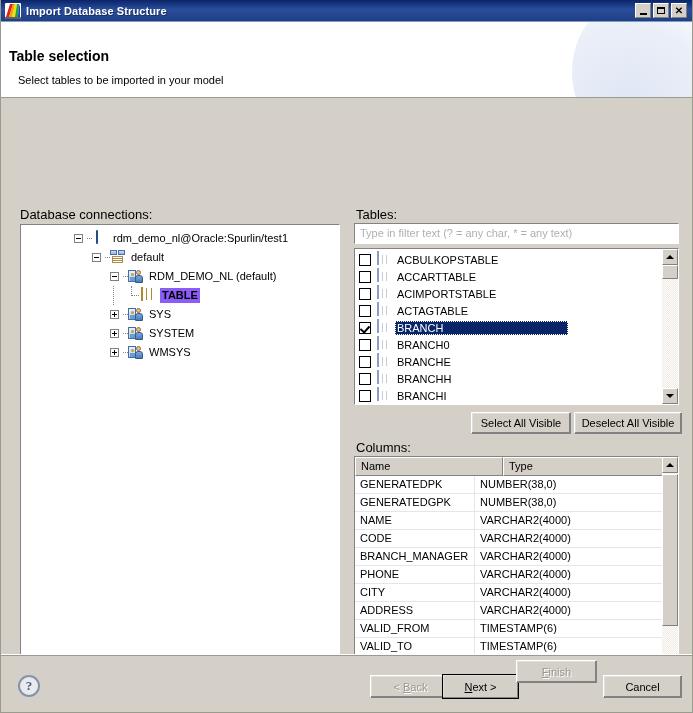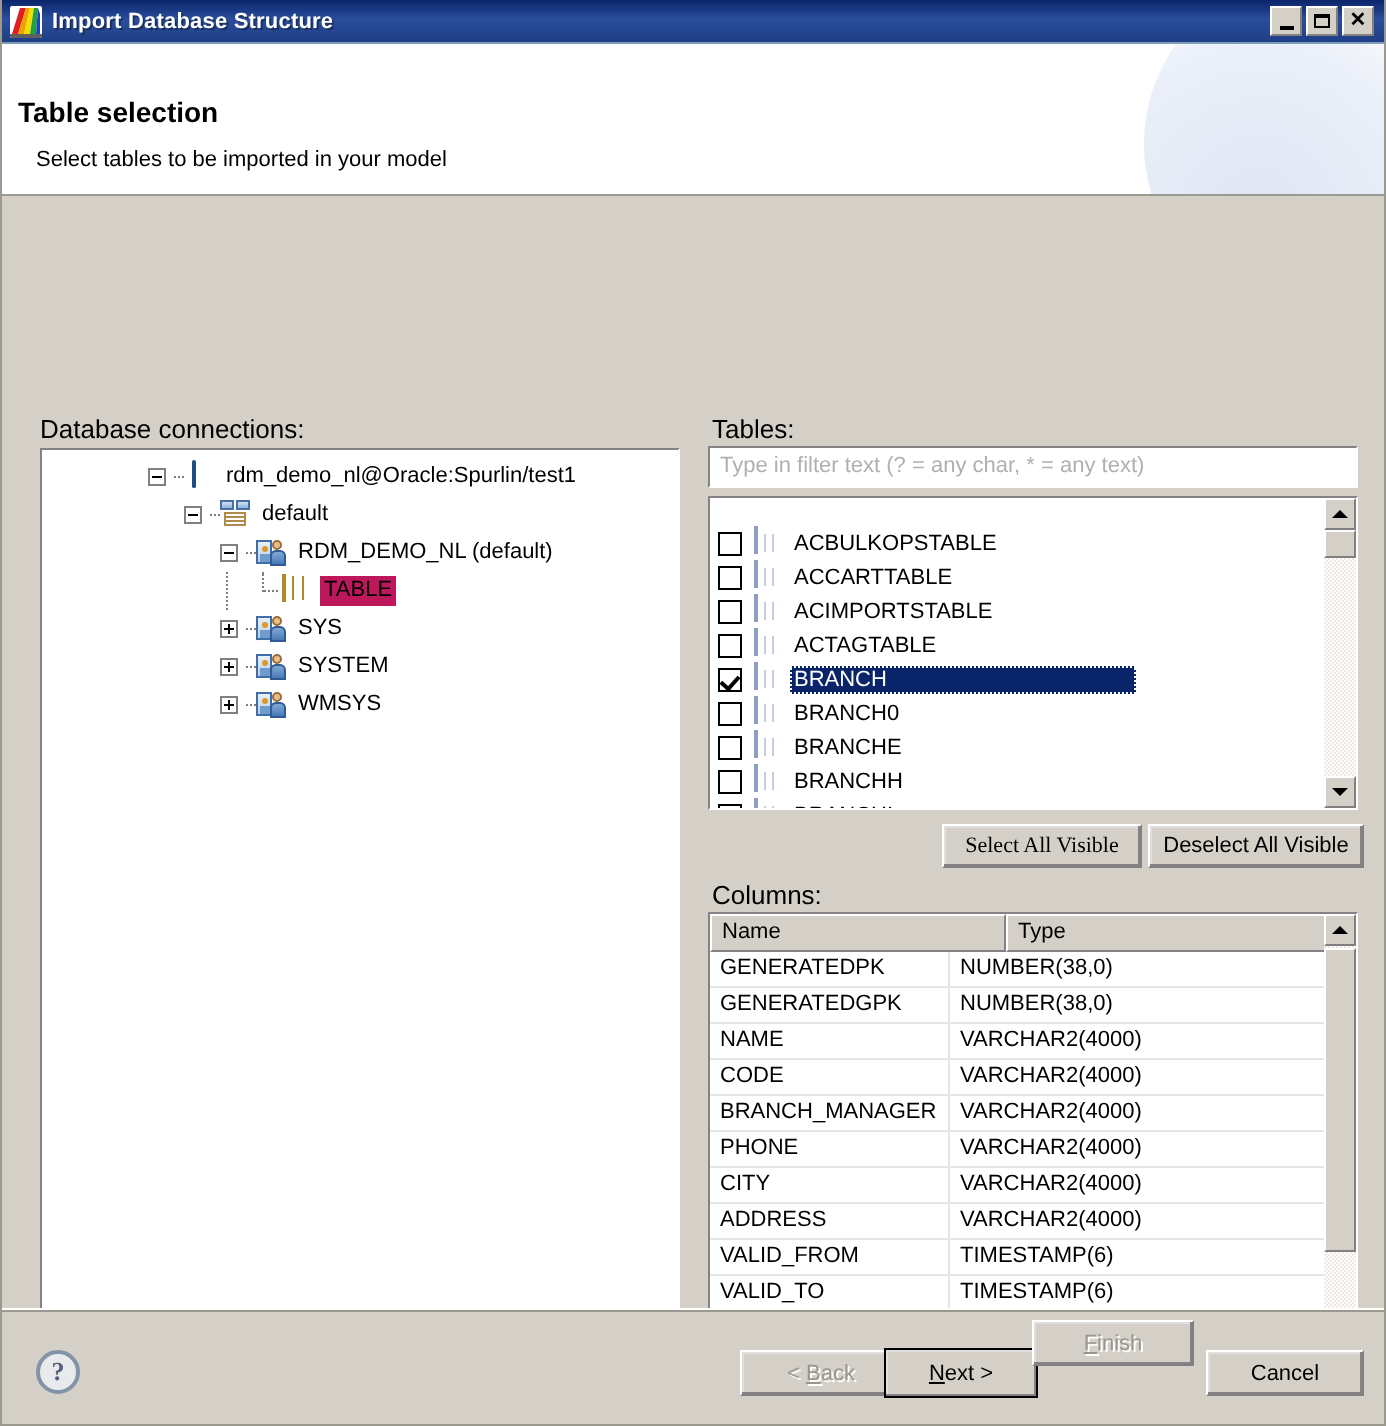--- a/index.html
+++ b/index.html
@@ -147,21 +147,21 @@
   .dash { width: 5px; height: 1px; border-top: 1px dotted #808080; flex: none; }
   .elbow { width: 18px; height: 19px; flex: none; position: relative; }
   .elbow::before {
     content: ""; position: absolute; left: 8px; top: 0; height: 10px; border-left: 1px dotted #808080;
   }
   .elbow::after {
     content: ""; position: absolute; left: 8px; top: 9px; width: 8px; border-top: 1px dotted #808080;
   }
   .ticon { width: 16px; height: 16px; flex: none; margin-right: 3px; position: relative; }
   .tlabel { font-size: 11px; color: #000; padding: 0 2px; line-height: 15px; }
-  .tlabel.sel { background: #be185d; }
+  .tlabel.sel { background: #8b5cf6; font-weight: bold; }
 
   
   .ico-db {
     width: 9px; height: 13px; margin: 2px 0 0 4px;
     background: linear-gradient(to right, #4a7fc1 0%, #9ec6ee 35%, #5f94d0 100%);
     border: 1px solid #1f4e85; border-radius: 4px / 3px;
   }
   
   .ico-schema { width: 15px; height: 13px; margin-top: 2px; position: relative; }
   .ico-schema i {
@@ -296,21 +296,21 @@
     background: #d4d0c8;
     border: 1px solid; border-color: #ffffff #808080 #808080 #ffffff;
     box-shadow: inset -1px -1px 0 #848284, inset 1px 1px 0 #dfdfdf;
     font-family: "Liberation Sans", sans-serif; font-size: 11px; color: #000;
     display: flex; align-items: center; justify-content: center;
     position: absolute;
     cursor: default;
   }
   .btn.disabled { color: #9a968f; text-shadow: 1px 1px 0 #ffffff; }
   .btn.default { border: 1px solid #000; box-shadow: inset -1px -1px 0 #848284, inset 1px 1px 0 #dfdfdf, inset 0 0 0 1px #d4d0c8; }
-  #btn-select-all { left: 470px; top: 314px; width: 100px; height: 22px; font-family: Liberation Serif, serif; }
+  #btn-select-all { left: 470px; top: 314px; width: 100px; height: 22px; }
   #btn-deselect-all { left: 573px; top: 314px; width: 108px; height: 22px; }
 
   
   #columns-label { left: 355px; top: 342px; }
   #columns-box { left: 353px; top: 358px; width: 325px; height: 244px; overflow: hidden; }
   .ctable { width: 309px; }
   .chead { display: flex; height: 19px; background: #d4d0c8; }
   .chead > div {
     border: 1px solid; border-color: #ffffff #848284 #848284 #ffffff;
     background: #d4d0c8;
@@ -459,21 +459,21 @@
             <span class="ticon"><span class="ico-user"><span class="card"></span><span class="head"></span><span class="torso"></span></span></span>
             <span class="tlabel">WMSYS</span>
           </div>
         </div>
     </div>
 
     <div class="panel-label" id="tables-label">Tables:</div>
     <div id="filter-input">Type in filter text (? = any char, * = any text)</div>
 
     <div class="sunken" id="tables-box">
-      <div id="tables-rows" style="padding-top:14px;">
+      <div id="tables-rows" style="padding-top:2px;">
           <div class="trow">
             <span class="cb"></span>
             <span class="ticon"><span class="ico-ltable"><span class="hl"></span></span></span>
             <span class="name">ACBULKOPSTABLE</span>
           </div>
           <div class="trow">
             <span class="cb"></span>
             <span class="ticon"><span class="ico-ltable"><span class="hl"></span></span></span>
             <span class="name">ACCARTTABLE</span>
           </div>

